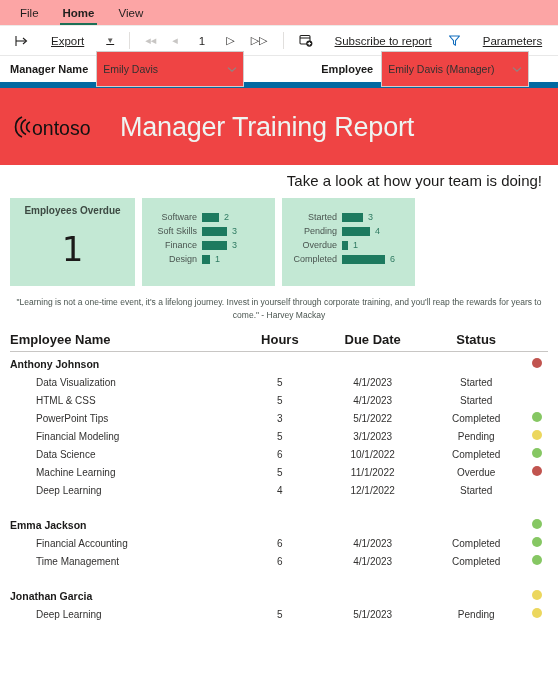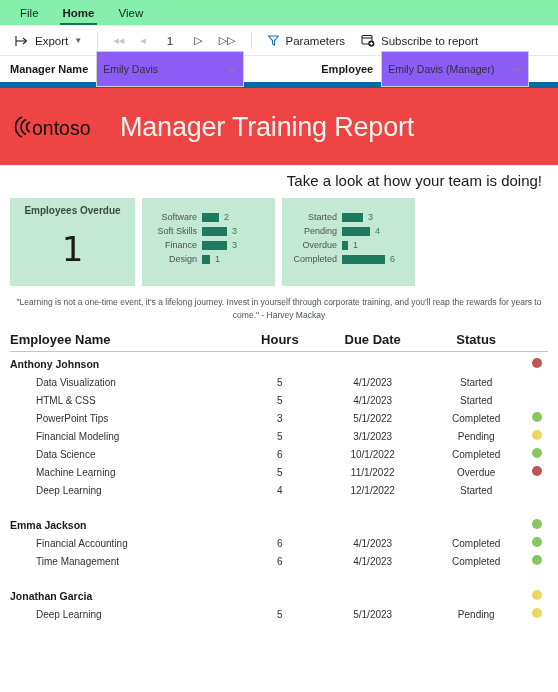--- a/index.html
+++ b/index.html
@@ -7,21 +7,21 @@
     width: 558px; height: 692px;
     background: #ffffff;
     font-family: "Liberation Sans", sans-serif;
     overflow: hidden;
   }
   .app { width: 558px; height: 692px; position: relative; background:#fff; }
 
   
   .menubar {
     height: 26px;
-    background: #86efac;
+    background: #fca5a5;
     display: flex;
     align-items: flex-end;
     padding-left: 10px;
     gap: 4px;
     border-bottom: 1px solid #edebe9;
   }
   .menu-tab {
     font-size: 11.5px;
     color: #201f1e;
     padding: 3px 10px 5px 10px;
@@ -41,23 +41,23 @@
   .toolbar {
     height: 30px;
     background: #ffffff;
     display: flex;
     align-items: center;
     padding: 0 8px;
     gap: 2px;
     border-bottom: 1px solid #e8e8e8;
   }
   .tb-btn {
-    display: flex; align-items: center; gap: 6px;
+    display: flex; align-items: center; gap: 22px;
     font-size: 11.5px; color: #201f1e;
-    padding: 3px 7px; cursor: pointer; white-space: nowrap;
+    padding: 3px 7px; cursor: pointer; white-space: nowrap; text-decoration: underline;
   }
   .tb-sep { width: 1px; height: 17px; background: #e1dfdd; margin: 0 6px; }
   .nav-arrow {
     font-size: 11px; color: #201f1e;
     padding: 2px 7px; cursor: pointer;
     font-family: "DejaVu Sans", sans-serif;
   }
   .nav-arrow.disabled { color: #c8c6c4; cursor: default; }
   .page-num { font-size: 11.5px; color:#201f1e; padding: 0 12px; }
   .chev { font-size: 8px; color:#605e5c; }
@@ -68,21 +68,21 @@
     height: 32px;
     background: #fff;
     display: flex;
     align-items: center;
     padding: 0 10px;
     border-bottom: 6px solid #0369a1;
   }
   .param-label { font-size: 11px; font-weight: bold; color: #1b1a19; }
   .param-select {
     border: 1px solid #d0cece;
-    background: #8b5cf6;
+    background: #ef4444;
     height: 19px;
     display: flex; align-items: center;
     padding: 17px 6px;
     font-size: 10.5px;
     color: #323130;
     justify-content: space-between;
     cursor: pointer;
   }
 
   
@@ -242,38 +242,38 @@
     <div class="nav-arrow disabled">◂◂</div>
     <div class="nav-arrow disabled">◂</div>
     <div class="page-num">1</div>
     <div class="nav-arrow">▷</div>
     <div class="nav-arrow">▷▷</div>
 
     <div class="tb-sep"></div>
 
     <div class="tb-btn">
       <span>
-        <svg width="13" height="13" viewBox="0 0 13 13">
-          <polygon points="1.5,2 11.5,2 7.5,6.7 7.5,11.3 5.5,9.8 5.5,6.7" fill="none" stroke="#0f6cbd" stroke-width="1.05" stroke-linejoin="round"></polygon>
-        </svg>
-      </span>
-      <span>Parameters</span>
-    </div>
-
-    <div class="tb-btn">
-      <span>
         <svg width="14" height="13" viewBox="0 0 14 13">
           <rect x="1" y="1.5" width="10" height="8.5" rx="1" fill="none" stroke="#201f1e" stroke-width="1.05"></rect>
           <line x1="1" y1="4" x2="11" y2="4" stroke="#201f1e" stroke-width="1.05"></line>
           <circle cx="10.3" cy="9.6" r="3.1" fill="#201f1e"></circle>
           <line x1="10.3" y1="7.9" x2="10.3" y2="11.3" stroke="#fff" stroke-width="1.1"></line>
           <line x1="8.6" y1="9.6" x2="12" y2="9.6" stroke="#fff" stroke-width="1.1"></line>
         </svg>
       </span>
       <span>Subscribe to report</span>
+    </div>
+
+    <div class="tb-btn">
+      <span>
+        <svg width="13" height="13" viewBox="0 0 13 13">
+          <polygon points="1.5,2 11.5,2 7.5,6.7 7.5,11.3 5.5,9.8 5.5,6.7" fill="none" stroke="#0f6cbd" stroke-width="1.05" stroke-linejoin="round"></polygon>
+        </svg>
+      </span>
+      <span>Parameters</span>
     </div>
   </div>
 
   <div class="parambar">
     <span class="param-label">Manager Name</span>
     <div class="param-select" style="width:148px; margin-left:8px;">
       <span>Emily Davis</span>
       <span>
         <svg width="10" height="7" viewBox="0 0 10 7">
             <polyline points="1,1.6 5,5.2 9,1.6" fill="none" stroke="#8a8886" stroke-width="1.1"></polyline>

